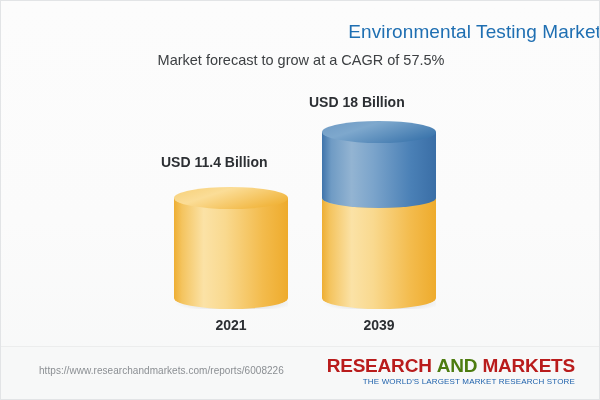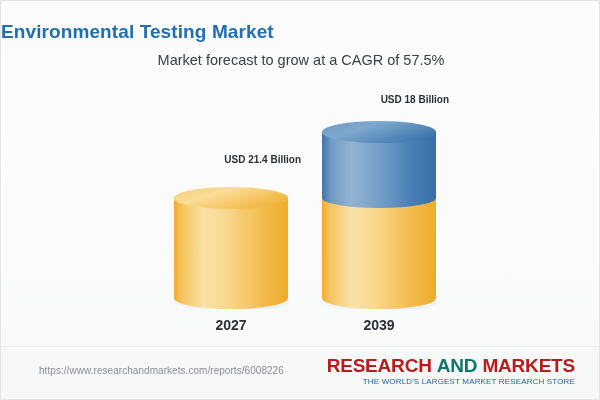--- a/index.html
+++ b/index.html
@@ -22,23 +22,23 @@
     background: linear-gradient(180deg, #fcfcfc 0%, #fbfbfb 55%, #f7f8f8 100%);
     overflow: hidden;
   }
 
   
   #chart-title {
     position: absolute;
     left: 0;
     top: 20px;
     width: 600px;
-    text-align: left;
+    text-align: right;
     font-size: 19px;
-    font-weight: bold;
+    font-weight: normal;
     color: #1f6fb2;
     letter-spacing: 0.1px;
   }
   #chart-subtitle {
     position: absolute;
     left: 0;
     top: 51px;
     width: 600px;
     text-align: center;
     font-size: 14.5px;
@@ -60,22 +60,22 @@
     bottom: 0;
     height: 265px;
   }
   #bar-group-2024 { left: 160px; width: 140px; }
   #bar-group-2030 { left: 308px; width: 140px; }
 
   .value-label {
     position: absolute;
     left: 0;
     width: 140px;
-    text-align: right;
-    font-size: 10px;
+    text-align: left;
+    font-size: 14px;
     font-weight: bold;
     color: #2c2f33;
     white-space: nowrap;
   }
   #value-label-2024 { top: 73px; }
   #value-label-2030 { top: 13px; }
 
   .category-label {
     position: absolute;
     left: 0;
@@ -128,42 +128,42 @@
     text-align: right;
   }
   #logo-wordmark {
     font-size: 19px;
     font-weight: bold;
     letter-spacing: -0.2px;
     line-height: 21px;
     white-space: nowrap;
   }
   .logo-blue { color: #b91c1c; }
-  .logo-gold { color: #0f766e; }
+  .logo-gold { color: #4d7c0f; }
   #logo-tagline {
     font-size: 8px;
     font-weight: normal;
     color: #1f62ac;
     letter-spacing: 0.15px;
     line-height: 11px;
     white-space: nowrap;
   }
 </style>
 </head>
 <body>
 
 <div id="infographic">
 
   <div id="chart-title">Environmental Testing Market</div>
   <div id="chart-subtitle">Market forecast to grow at a CAGR of 57.5%</div>
 
   <div id="plot-area">
 
     <div class="bar-group" id="bar-group-2024">
-      <div class="value-label" id="value-label-2024">USD 21.4 Billion</div>
+      <div class="value-label" id="value-label-2024">USD 11.4 Billion</div>
 
       <div class="cylinder" id="cylinder-2024">
         <svg class="cyl-svg" viewBox="0 0 114 122" preserveAspectRatio="none" aria-hidden="true">
           <defs>
             <linearGradient id="gradYellow2024" x1="0" y1="0" x2="1" y2="0">
               <stop offset="0" stop-color="#eeae33"></stop>
               <stop offset="0.07" stop-color="#f4c45f"></stop>
               <stop offset="0.26" stop-color="#fbe2a6"></stop>
               <stop offset="0.45" stop-color="#f9d98f"></stop>
               <stop offset="0.78" stop-color="#f3bb4c"></stop>
@@ -178,21 +178,21 @@
               <stop offset="0.55" stop-color="#b9bcbf" stop-opacity="0.38"></stop>
               <stop offset="1" stop-color="#b9bcbf" stop-opacity="0"></stop>
             </radialGradient>
           </defs>
           <ellipse cx="60" cy="116" rx="60" ry="9" fill="url(#shadow2024)"></ellipse>
           <path d="M0,11 L0,111 A57,11 0 0 0 114,111 L114,11 Z" fill="url(#gradYellow2024)"></path>
           <ellipse cx="57" cy="11" rx="57" ry="11" fill="url(#gradTop2024)"></ellipse>
         </svg>
       </div>
 
-      <div class="category-label">2027</div>
+      <div class="category-label">2021</div>
     </div>
 
     <div class="bar-group" id="bar-group-2030">
       <div class="value-label" id="value-label-2030">USD 18 Billion</div>
 
       <div class="cylinder" id="cylinder-2030">
         <svg class="cyl-svg" viewBox="0 0 114 188" preserveAspectRatio="none" aria-hidden="true">
           <defs>
             <linearGradient id="gradYellow2030" x1="0" y1="0" x2="1" y2="0">
               <stop offset="0" stop-color="#eeae33"></stop>

